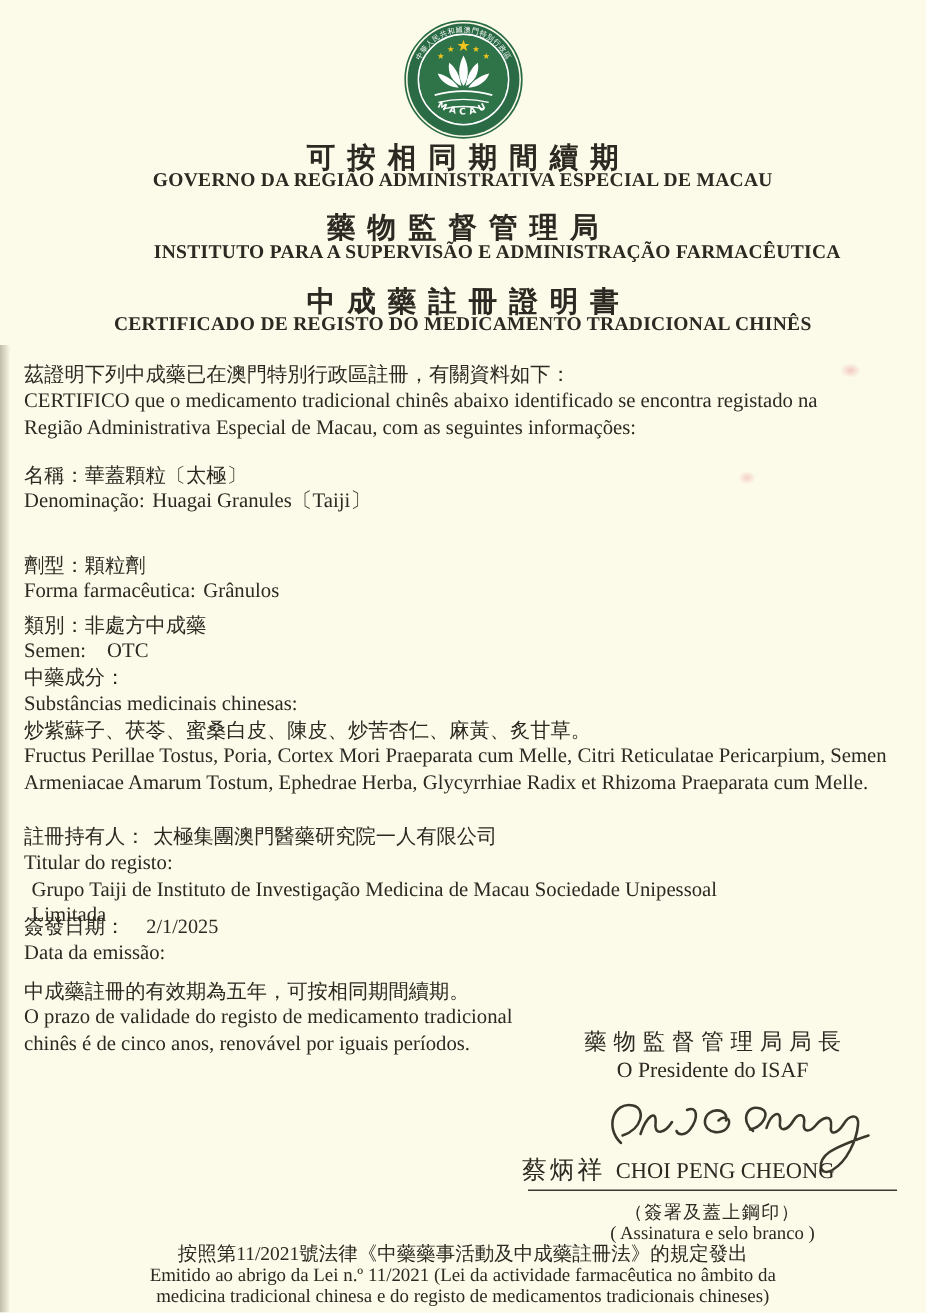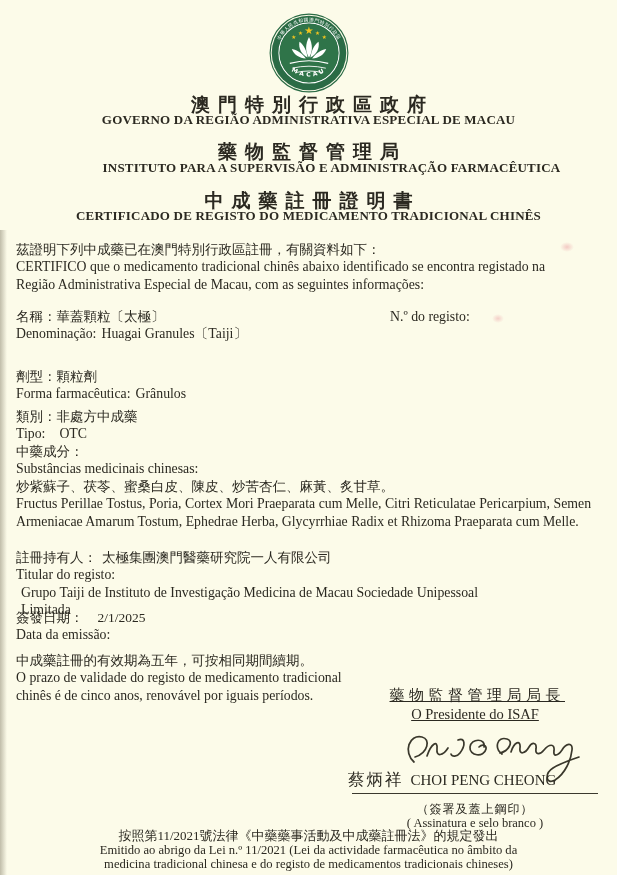--- a/index.html
+++ b/index.html
@@ -24,21 +24,21 @@
   .hdr{position:absolute;left:0;width:617px;text-align:center;font-weight:bold;}
   .hdr.zh{font-size:19px;letter-spacing:8px;text-indent:8px;}
   .hdr.pt{font-size:13px;letter-spacing:.2px;}
   .row{position:absolute;left:16px;right:14px;font-size:13.5px;line-height:17.4px;}
   .lat{font-size:13.8px;}
   .val-block{display:inline-block;vertical-align:top;width:486px;}
   .reg-col{position:absolute;left:374px;top:0;}
   .gap-lg{margin-left:20px;}
   .gap-md{margin-left:14px;}
   .gap-sm{margin-left:5px;}
-  .president{position:absolute;left:348px;width:254px;text-align:center;text-decoration:underline;}
+  .president{position:absolute;left:348px;width:254px;text-align:center;}
   .president .zh{font-size:15px;letter-spacing:4.5px;text-indent:4.5px;line-height:19px;}
   .president .pt{font-size:14.5px;line-height:18px;}
   .sig-svg{position:absolute;left:398px;top:726px;width:200px;height:62px;}
   .signatory{position:absolute;left:348px;top:769px;width:254px;text-align:left;font-size:15px;}
   .signatory .zh{font-size:16.5px;letter-spacing:2px;margin-right:7px;}
   .sig-rule{position:absolute;left:352px;top:793px;width:246px;border-top:1.6px solid #3b392e;}
   .sig-note{position:absolute;left:348px;width:254px;text-align:center;}
   .sig-note .zh{font-size:12px;letter-spacing:1px;}
   .sig-note .pt{font-size:12.5px;}
   .footer{position:absolute;left:0;width:617px;text-align:center;}
@@ -81,60 +81,59 @@
       <path d="M28.5,45 C31,52 38,56.5 46,56.8 C42,51 36,46.5 28.5,45 Z"></path>
       <path d="M71.5,45 C69,52 62,56.5 54,56.8 C58,51 64,46.5 71.5,45 Z"></path>
     </g>
     <g stroke="#ffffff" fill="none" stroke-width="1.4">
       <path d="M26,63 Q50,56.5 74,63"></path>
       <path d="M29,69 Q50,64 71,69" stroke-width="1.1"></path>
       <path d="M33,74.5 Q50,70.5 67,74.5" stroke-width="1.1"></path>
     </g>
   </svg>
 
-  <div class="hdr zh" style="top:92px;">澳門特別行政區政府</div>
+  <div class="hdr zh" style="top:92px;">可按相同期間續期</div>
   <div class="hdr pt" style="top:112px;">GOVERNO DA REGIÃO ADMINISTRATIVA ESPECIAL DE MACAU</div>
   <div class="hdr zh" style="top:139px;">藥物監督管理局</div>
   <div class="hdr pt" style="top:160px;padding-left:23px;">INSTITUTO PARA A SUPERVISÃO E ADMINISTRAÇÃO FARMACÊUTICA</div>
   <div class="hdr zh" style="top:188px;">中成藥註冊證明書</div>
   <div class="hdr pt" style="top:208px;">CERTIFICADO DE REGISTO DO MEDICAMENTO TRADICIONAL CHINÊS</div>
 
   <div class="row" style="top:241px;">
     <div>茲證明下列中成藥已在澳門特別行政區註冊，有關資料如下：</div>
     <div class="lat">CERTIFICO que o medicamento tradicional chinês abaixo identificado se encontra registado na</div>
     <div class="lat">Região Administrativa Especial de Macau, com as seguintes informações:</div>
   </div>
 
   <div class="row" style="top:308px;">
     <div>
       <span>名稱：</span><span>華蓋顆粒〔太極〕</span>
     </div>
     <div class="lat">
       <span>Denominação:</span><span class="gap-sm">Huagai Granules〔Taiji〕</span>
     </div>
     <div class="reg-col">
-      <div class="lat">N.º do registo:</div>
     </div>
   </div>
 
   <div class="row" style="top:368px;">
     <div>
       <span>劑型：</span><span>顆粒劑</span>
     </div>
     <div class="lat">
       <span>Forma farmacêutica:</span><span class="gap-sm">Grânulos</span>
     </div>
   </div>
 
   <div class="row" style="top:408px;">
     <div>
       <span>類別：</span><span>非處方中成藥</span>
     </div>
     <div class="lat">
-      <span>Tipo:</span><span class="gap-md">OTC</span>
+      <span>Semen:</span><span class="gap-md">OTC</span>
     </div>
   </div>
 
   <div class="row" style="top:443px;">
     <div>中藥成分：</div>
     <div class="lat">Substâncias medicinais chinesas:</div>
     <div>炒紫蘇子、茯苓、蜜桑白皮、陳皮、炒苦杏仁、麻黃、炙甘草。</div>
     <div class="lat">Fructus Perillae Tostus, Poria, Cortex Mori Praeparata cum Melle, Citri Reticulatae Pericarpium, Semen</div>
     <div class="lat">Armeniacae Amarum Tostum, Ephedrae Herba, Glycyrrhiae Radix et Rhizoma Praeparata cum Melle.</div>
   </div>

